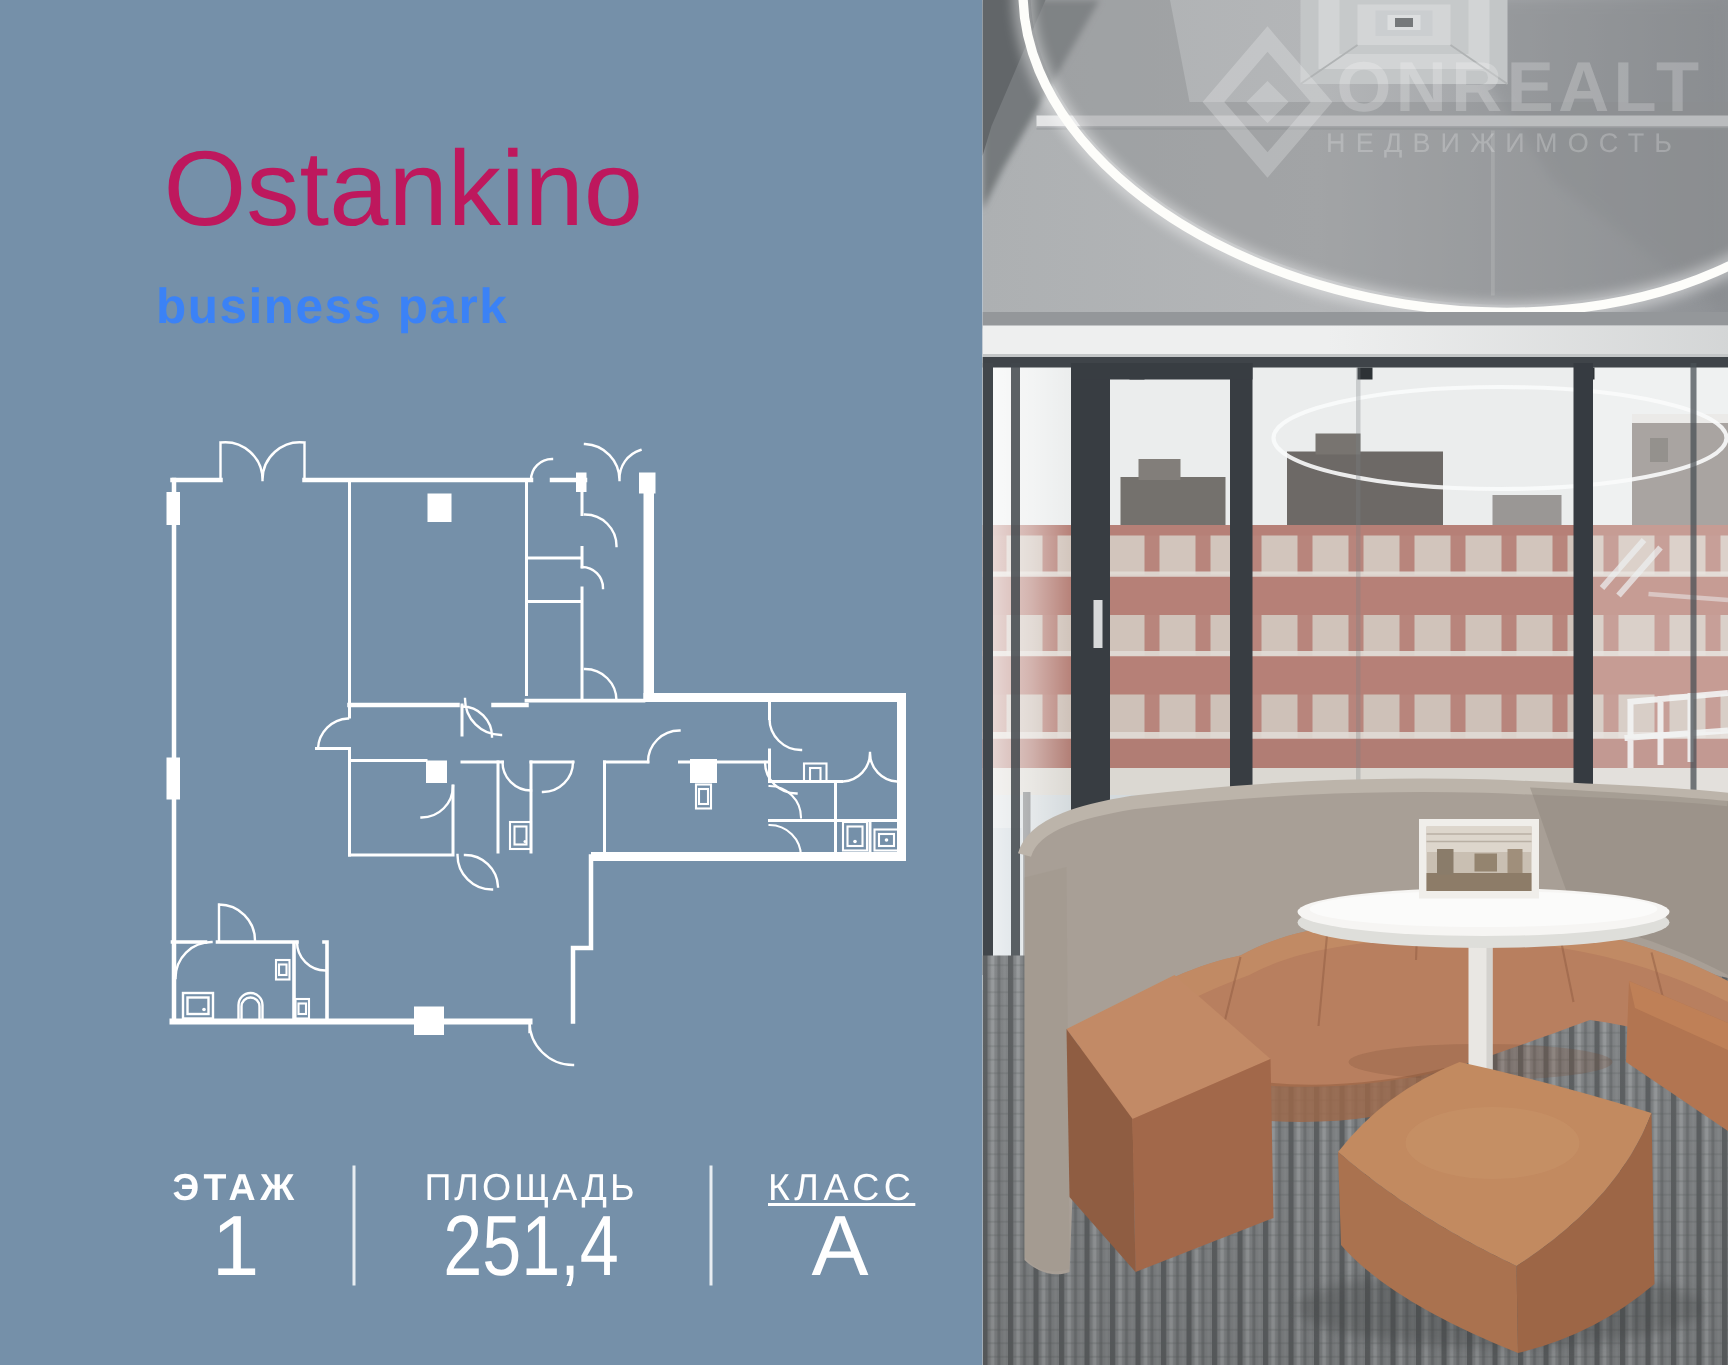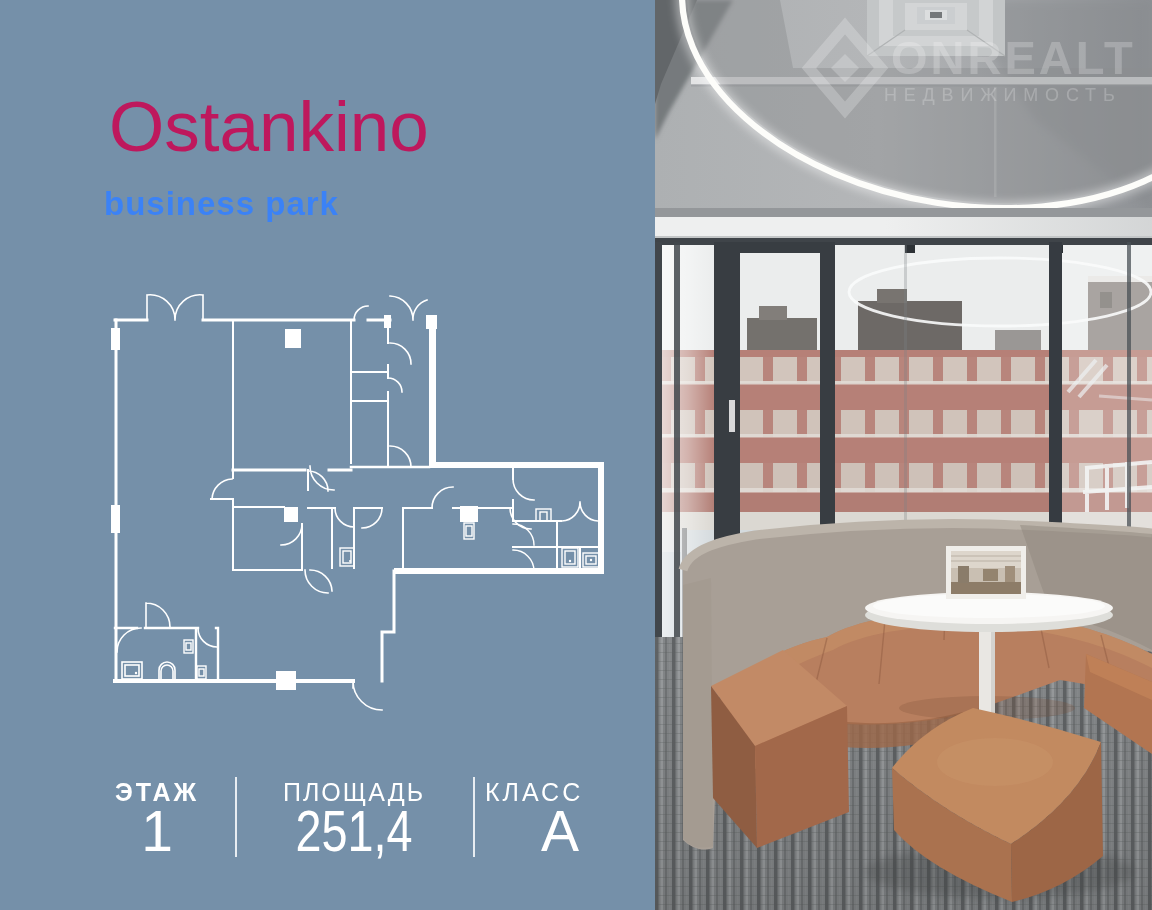--- a/index.html
+++ b/index.html
@@ -158,21 +158,21 @@
   <div class="abs" style="left:112px;top:20px;width:90px;text-align:center;font-size:57px;">1</div>
 
   <div class="abs" style="left:235px;top:-1px;width:2px;height:80px;background:#e8edf2;"></div>
 
   <div class="abs" style="left:280px;top:0px;width:148px;text-align:center;font-size:25px;letter-spacing:2px;">ПЛОЩАДЬ</div>
 
   <div class="abs" style="left:280px;top:20px;width:148px;text-align:center;font-size:57px;transform:scaleX(0.82);">251,4</div>
 
   <div class="abs" style="left:473px;top:-1px;width:2px;height:80px;background:#e8edf2;"></div>
 
-  <div class="abs" style="left:485px;top:0px;width:96px;font-size:25px;letter-spacing:3px;">КЛАСС</div>
+  <div class="abs" style="left:512px;top:0px;width:96px;font-size:25px;letter-spacing:3px;text-decoration:underline;">КЛАСС</div>
 
   <div class="abs" style="left:512px;top:20px;width:96px;text-align:center;font-size:57px;">А</div>
 </div>
 
 <svg class="abs" style="left:655px;top:0;" width="497" height="910" viewBox="0 0 497 910">
 <defs>
   <linearGradient id="ceil" x1="0" y1="0" x2="1" y2="0">
     <stop offset="0" stop-color="#adb0b2"></stop>
         <stop offset="0.45" stop-color="#b4b6b8"></stop>
         <stop offset="1" stop-color="#8e9195"></stop>

